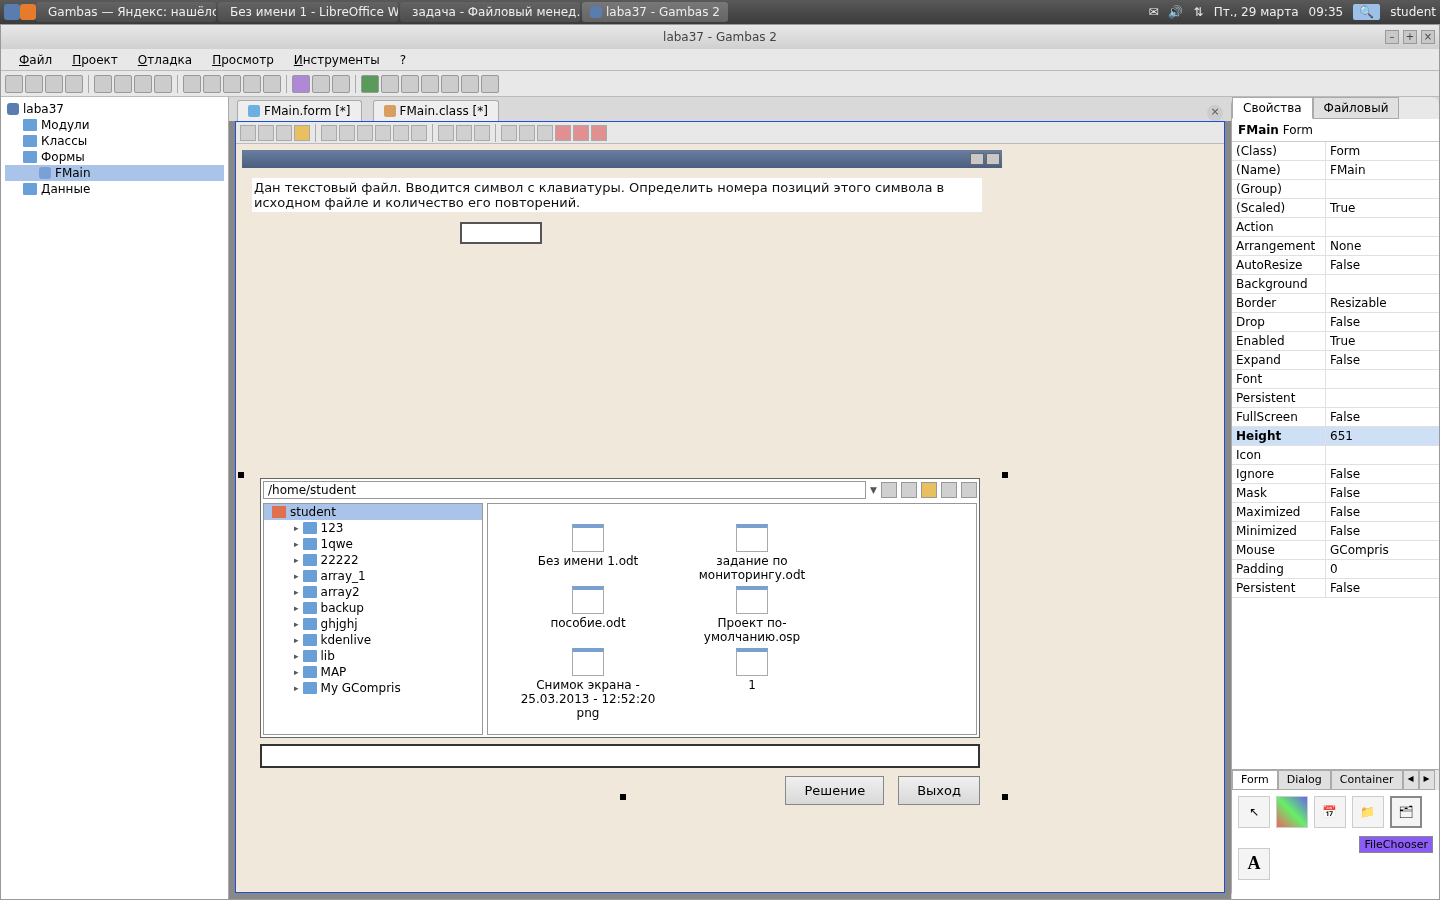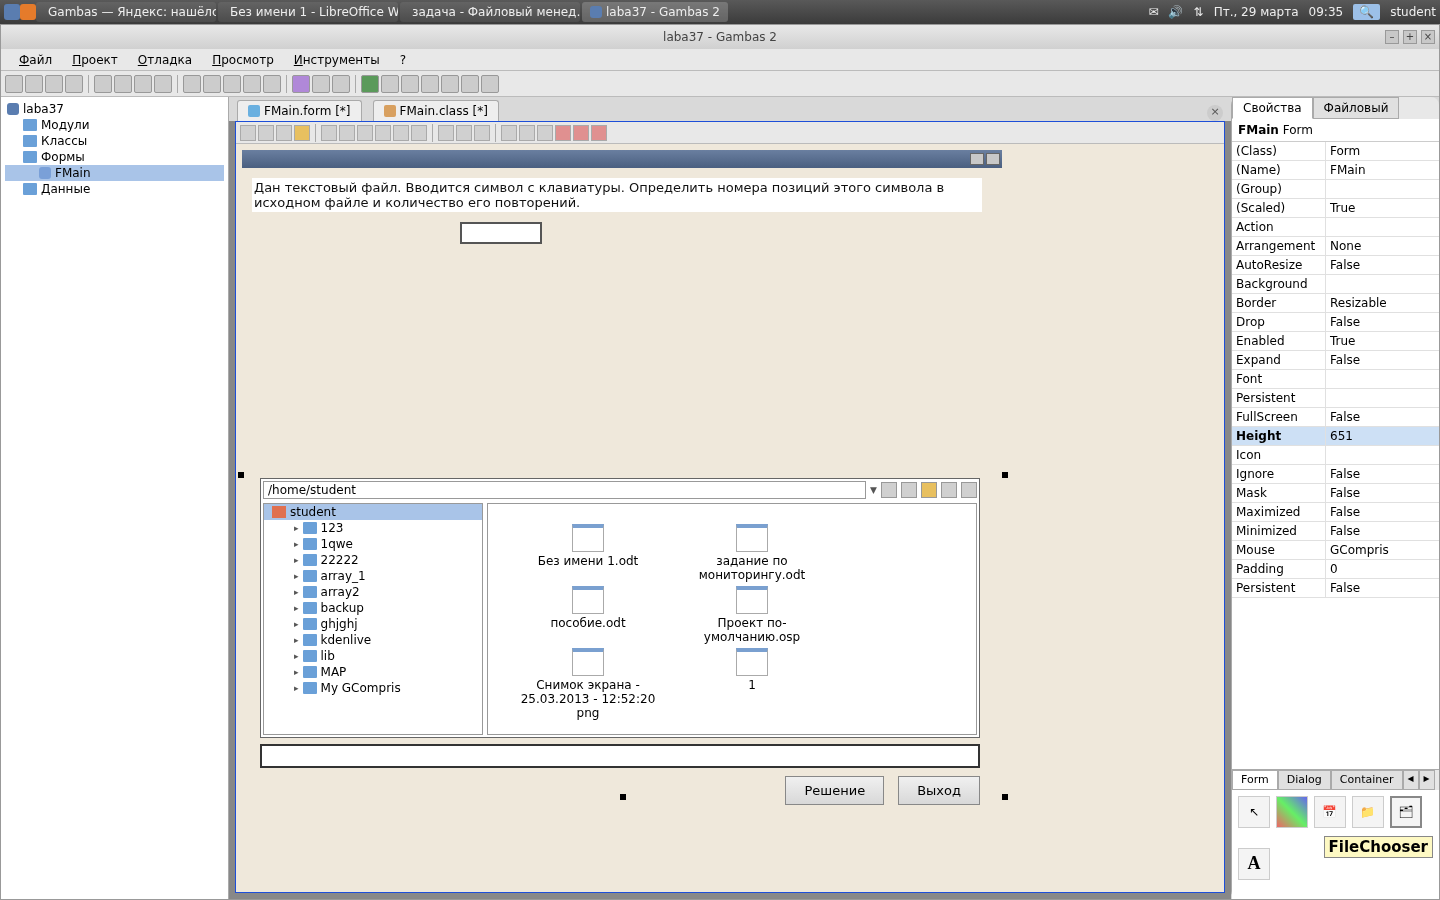--- a/index.html
+++ b/index.html
@@ -93,21 +93,21 @@
 .proprow.selrow .pk { font-weight: bold; }
 
 .toolbox { height: 130px; border-top: 1px solid #aaa; display: flex; flex-direction: column; }
 .tbtabs { height: 20px; display: flex; }
 .tbtabs .tt { padding: 2px 8px; border: 1px solid #aaa; background: #e0e0e0; font-size: 11px; }
 .tbtabs .tt.active { background: #fff; }
 .tbtabs .arrow { width: 16px; text-align: center; border: 1px solid #aaa; background: #e0e0e0; }
 .tbbody { flex: 1; background: #fff; padding: 6px; display: flex; flex-wrap: wrap; gap: 6px; position: relative; }
 .tooltool { width: 32px; height: 32px; border: 1px solid #ccc; background: #f4f4f4; display: flex; align-items: center; justify-content: center; }
 .tooltool.sel { border: 2px solid #888; }
-.tooltip { position: absolute; right: 6px; top: 46px; background: #fef9c3; border: 1px solid #888; padding: 1px 4px; font-size: 15px; font-weight: bold; }
+.tooltip { position: absolute; right: 6px; top: 46px; background: #8b5cf6; border: 1px solid #888; padding: 1px 4px; font-size: 11px; }
 .tri { font-size: 9px; color: #555; }
 </style>
 </head>
 <body>
 
 <div class="sysbar">
   <span class="sysicon"></span>
   <span class="sysicon" style="background:#e57b2b"></span>
   <div class="taskbtn">
       <span class="sysicon" style="width:12px;height:12px"></span>

